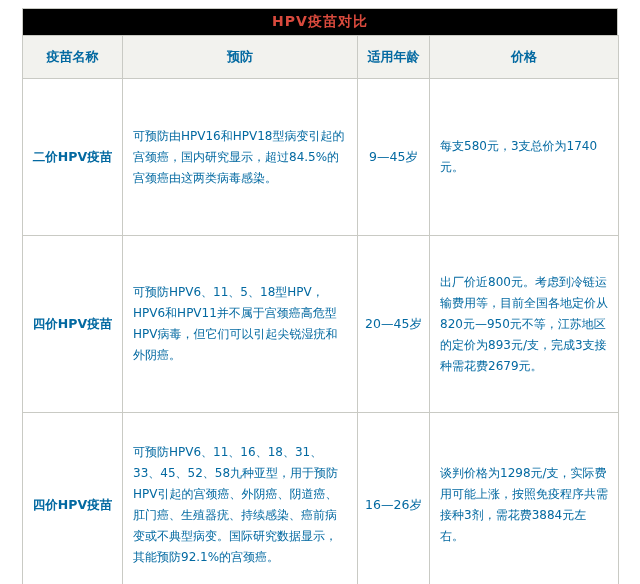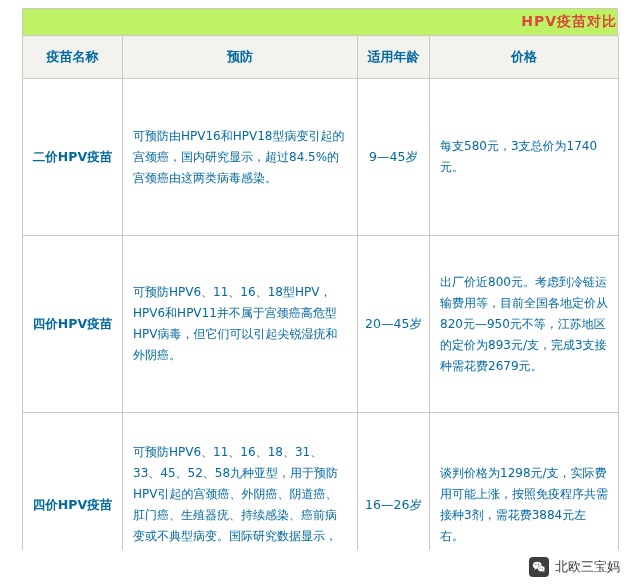--- a/index.html
+++ b/index.html
@@ -16,26 +16,26 @@
   .page {
     position: relative;
     width: 640px;
     height: 584px;
     box-sizing: border-box;
     padding: 8px 22px 0 22px;
     background: #ffffff;
   }
   .title-bar {
     height: 26px;
-    background: #bef264;
+    background: #000000;
     border: 1px solid #c9cac4;
     border-bottom: none;
     display: flex;
     align-items: center;
-    justify-content: flex-end;
+    justify-content: center;
   }
   .title-text {
     color: #d94a3d;
     font-size: 14px;
     font-weight: bold;
     letter-spacing: 1px;
   }
   table.vac {
     width: 100%;
     border-collapse: collapse;
@@ -146,44 +146,27 @@
     </thead>
     <tbody>
       <tr class="r1">
         <td class="c-name">二价HPV疫苗</td>
         <td class="c-prev">可预防由HPV16和HPV18型病变引起的宫颈癌，国内研究显示，超过84.5%的宫颈癌由这两类病毒感染。</td>
         <td class="c-age">9—45岁</td>
         <td class="c-price">每支580元，3支总价为1740元。</td>
       </tr>
       <tr class="r2">
         <td class="c-name">四价HPV疫苗</td>
-        <td class="c-prev">可预防HPV6、11、16、18型HPV，HPV6和HPV11并不属于宫颈癌高危型HPV病毒，但它们可以引起尖锐湿疣和外阴癌。</td>
+        <td class="c-prev">可预防HPV6、11、5、18型HPV，HPV6和HPV11并不属于宫颈癌高危型HPV病毒，但它们可以引起尖锐湿疣和外阴癌。</td>
         <td class="c-age">20—45岁</td>
         <td class="c-price">出厂价近800元。考虑到冷链运输费用等，目前全国各地定价从820元—950元不等，江苏地区的定价为893元/支，完成3支接种需花费2679元。</td>
       </tr>
       <tr class="r3">
         <td class="c-name">四价HPV疫苗</td>
         <td class="c-prev">可预防HPV6、11、16、18、31、33、45、52、58九种亚型，用于预防HPV引起的宫颈癌、外阴癌、阴道癌、肛门癌、生殖器疣、持续感染、癌前病变或不典型病变。国际研究数据显示，其能预防92.1%的宫颈癌。</td>
         <td class="c-age">16—26岁</td>
         <td class="c-price">谈判价格为1298元/支，实际费用可能上涨，按照免疫程序共需接种3剂，需花费3884元左右。</td>
       </tr>
     </tbody>
   </table>
 
-  <div class="footer">
-    <div class="wechat-badge">
-      <span class="wechat-icon">
-        <svg width="14" height="14" viewBox="0 0 24 24" aria-hidden="true">
-          <ellipse cx="9" cy="9" rx="7.5" ry="6.2" fill="#ffffff"></ellipse>
-          <circle cx="6.6" cy="7.6" r="1" fill="#3e3e3e"></circle>
-          <circle cx="11.2" cy="7.6" r="1" fill="#3e3e3e"></circle>
-          <polygon points="5.5,13.5 4,17 7.6,15.2" fill="#ffffff"></polygon>
-          <ellipse cx="16" cy="15" rx="6.2" ry="5.2" fill="#ffffff" stroke="#3e3e3e" stroke-width="0.8"></ellipse>
-          <circle cx="14" cy="14" r="0.85" fill="#3e3e3e"></circle>
-          <circle cx="18" cy="14" r="0.85" fill="#3e3e3e"></circle>
-          <polygon points="20.5,18.4 22,21 19,19.8" fill="#ffffff"></polygon>
-        </svg>
-      </span>
-      <span class="wechat-name">北欧三宝妈</span>
-    </div>
-  </div>
 
 </div>
 
 </body></html>

